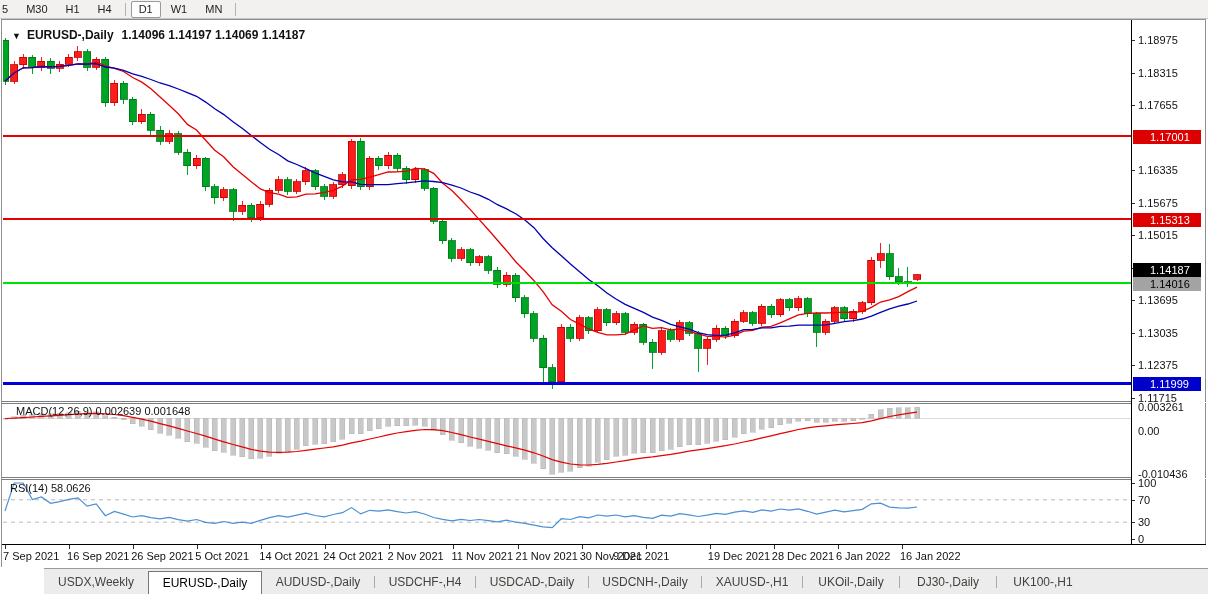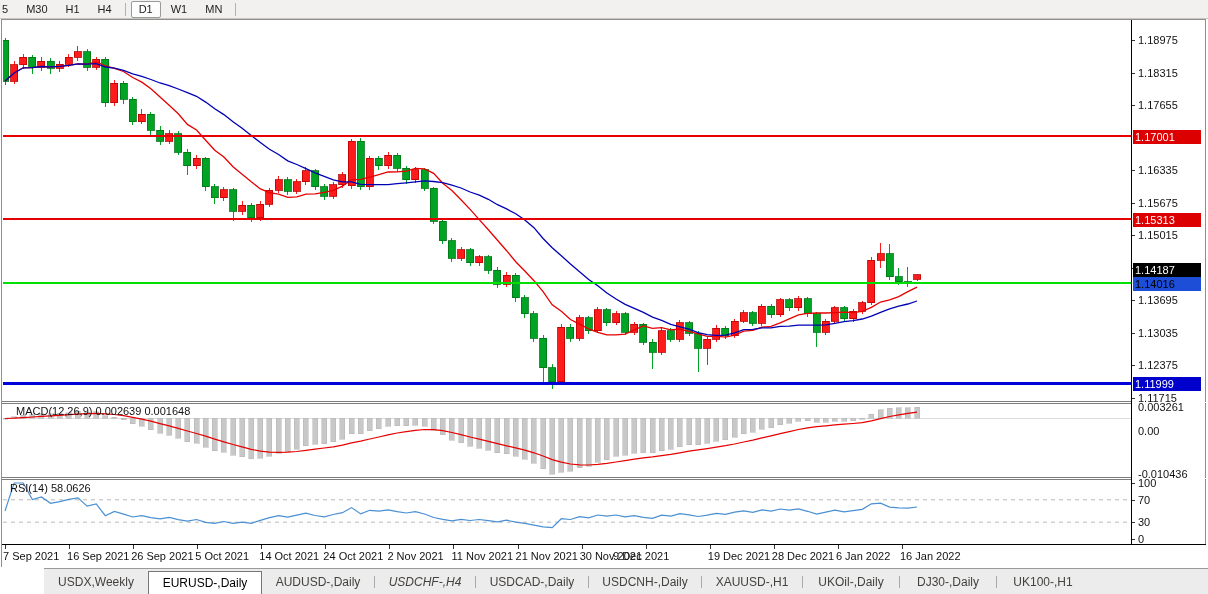--- a/index.html
+++ b/index.html
@@ -16,21 +16,21 @@
   #title-row .tri{font-size:9px;margin-right:6px;}
   #title-row .ohlc{margin-left:8px;}
   
   .panel-sep{position:absolute;left:2px;width:1204px;height:3px;background:#fff;border-top:1px solid #7d7d7d;border-bottom:1px solid #7d7d7d;z-index:5;}
   #axis-vline{position:absolute;left:1131px;top:20px;width:1px;height:524px;background:#000;z-index:6;}
   #plot-bottom-line{position:absolute;left:2px;top:544px;width:1204px;height:1px;background:#000;z-index:6;}
   
   #axis-pane{position:absolute;left:1132px;top:20px;width:73px;height:524px;background:#fff;z-index:5;}
   .ptick{position:absolute;left:6px;font-size:11px;color:#111;white-space:nowrap;}
   .tickdash{position:absolute;left:-1px;width:4px;height:1px;background:#333;}
-  .badge{position:absolute;left:1px;width:68px;height:14px;font-size:11px;line-height:14px;text-align:left;padding-left:2px;white-space:nowrap;z-index:7;}
+  .badge{position:absolute;left:1px;width:68px;height:14px;font-size:11px;line-height:14px;text-align:left;padding-left:17px;white-space:nowrap;z-index:7;}
   
   .panel-label{position:absolute;font-size:11px;color:#111;z-index:6;white-space:nowrap;}
   
   #date-axis{position:absolute;left:2px;top:545px;width:1204px;height:22px;background:#fff;z-index:5;}
   .dtick{position:absolute;top:0;width:1px;height:4px;background:#333;}
   .dlabel{position:absolute;top:5px;font-size:11px;color:#111;white-space:nowrap;}
   
   #tabbar{position:absolute;left:0;top:568px;width:1208px;height:26px;background:#ececec;border-top:1px solid #9a9a9a;display:flex;align-items:stretch;margin-left:44px;}
   .tab{display:flex;align-items:center;justify-content:center;font-size:12px;color:#44423e;position:relative;}
   .tab.active{background:#fff;border:1px solid #777;border-bottom:none;color:#000;margin-top:2px;z-index:2;}
@@ -50,20 +50,23 @@
       <div class="tb-btn">H4</div>
       <div class="tb-sep"></div>
       <div class="tb-btn active">D1</div>
       <div class="tb-btn">W1</div>
       <div class="tb-btn">MN</div>
       <div class="tb-sep"></div>
     </div>
 
   <div id="frame"></div>
 
+  <div id="title-row">
+    <span class="tri">▼</span><span>EURUSD-,Daily</span><span class="ohlc">1.14096 1.14197 1.14069 1.14187</span>
+  </div>
 
   <svg id="plot" width="1128" height="523" viewBox="0 0 1128 523" style="left:3px;top:21px;">
       <g shape-rendering="crispEdges">
         <line x1="2" y1="16.782860000000557" x2="2" y2="63.57985999999978" stroke="#00a424" stroke-width="1"></line>
         <rect x="-1.5" y="19.245860000000285" width="7" height="40.885799999999875" fill="#00a424" stroke="#007217" stroke-width="0.8"></rect>
         <line x1="11.12" y1="40.42766000000014" x2="11.12" y2="63.08725999999983" stroke="#fe1b1b" stroke-width="1"></line>
         <rect x="7.619999999999999" y="43.87585999999976" width="7" height="16.2558000000004" fill="#fe1b1b" stroke="#b80000" stroke-width="0.8"></rect>
         <line x1="20.24" y1="32.54605999999991" x2="20.24" y2="48.309260000000364" stroke="#fe1b1b" stroke-width="1"></line>
         <rect x="16.74" y="36.486860000000576" width="7" height="7.388999999999186" fill="#fe1b1b" stroke="#b80000" stroke-width="0.8"></rect>
         <line x1="29.36" y1="33.531259999999804" x2="29.36" y2="53.235259999999826" stroke="#00a424" stroke-width="1"></line>
@@ -407,21 +410,21 @@
       <div class="tickdash" style="top: 280.107px;"></div>
       <div class="ptick" style="top: 306.619px;">1.13035</div>
       <div class="tickdash" style="top: 312.619px;"></div>
       <div class="ptick" style="top: 339.13px;">1.12375</div>
       <div class="tickdash" style="top: 345.13px;"></div>
       <div class="ptick" style="top: 371.642px;">1.11715</div>
       <div class="tickdash" style="top: 377.642px;"></div>
       <div class="badge" style="top: 110.254px; background: rgb(221, 0, 0); color: rgb(255, 255, 255);">1.17001</div>
       <div class="badge" style="top: 193.404px; background: rgb(221, 0, 0); color: rgb(255, 255, 255);">1.15313</div>
       <div class="badge" style="top: 243.295px; background: rgb(0, 0, 0); color: rgb(255, 255, 255);">1.14187</div>
-      <div class="badge" style="top: 257.295px; background: #1d4ed8; color: rgb(0, 0, 0);">1.14016</div>
+      <div class="badge" style="top: 257.295px; background: #a3a3a3; color: rgb(0, 0, 0);">1.14016</div>
       <div class="badge" style="top: 356.652px; background: rgb(0, 0, 204); color: rgb(255, 255, 255);">1.11999</div>
       <div class="ptick" style="top: 381px;">0.003261</div>
       <div class="ptick" style="top: 405px;">0.00</div>
       <div class="ptick" style="top: 448px;">-0.010436</div>
       <div class="ptick" style="top: 457px;">100</div>
       <div class="tickdash" style="top: 463px;"></div>
       <div class="ptick" style="top: 473.8px;">70</div>
       <div class="tickdash" style="top: 479.8px;"></div>
       <div class="ptick" style="top: 496.2px;">30</div>
       <div class="tickdash" style="top: 502.2px;"></div>
@@ -463,21 +466,21 @@
       <div class="dlabel" style="left: 833.91px;">6 Jan 2022</div>
       <div class="dtick" style="left: 899.98px;"></div>
       <div class="dlabel" style="left: 897.98px;">16 Jan 2022</div>
     </div>
 
   <div id="tabbar">
       <div class="tab" style="width: 104px;">USDX,Weekly</div>
       <div class="tab active" style="width: 114px;">EURUSD-,Daily</div>
       <div class="tab" style="width: 112px;">AUDUSD-,Daily</div>
       <div class="tab-sep"></div>
-      <div class="tab" style="width: 100px; font-style: italic;">USDCHF-,H4</div>
+      <div class="tab" style="width: 100px;">USDCHF-,H4</div>
       <div class="tab-sep"></div>
       <div class="tab" style="width: 112px;">USDCAD-,Daily</div>
       <div class="tab-sep"></div>
       <div class="tab" style="width: 112px;">USDCNH-,Daily</div>
       <div class="tab-sep"></div>
       <div class="tab" style="width: 100px;">XAUUSD-,H1</div>
       <div class="tab-sep"></div>
       <div class="tab" style="width: 96px;">UKOil-,Daily</div>
       <div class="tab-sep"></div>
       <div class="tab" style="width: 96px;">DJ30-,Daily</div>

